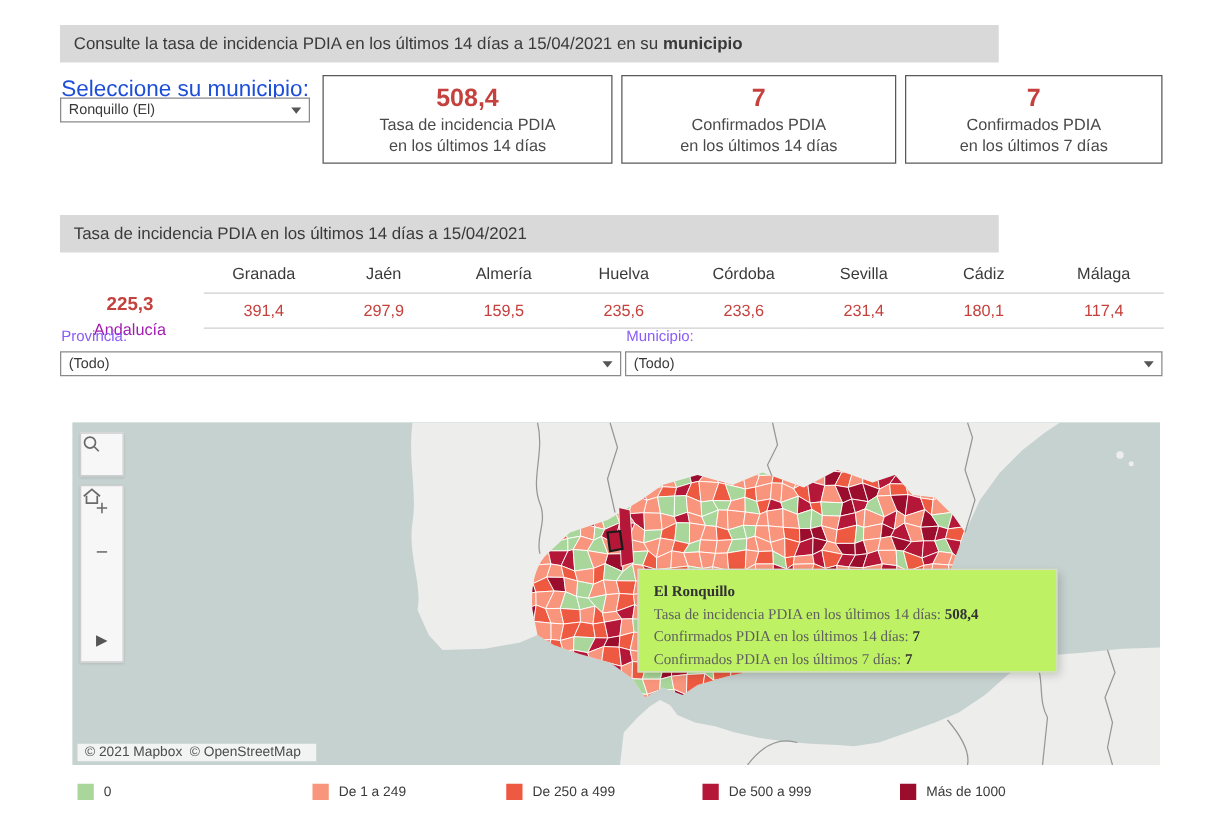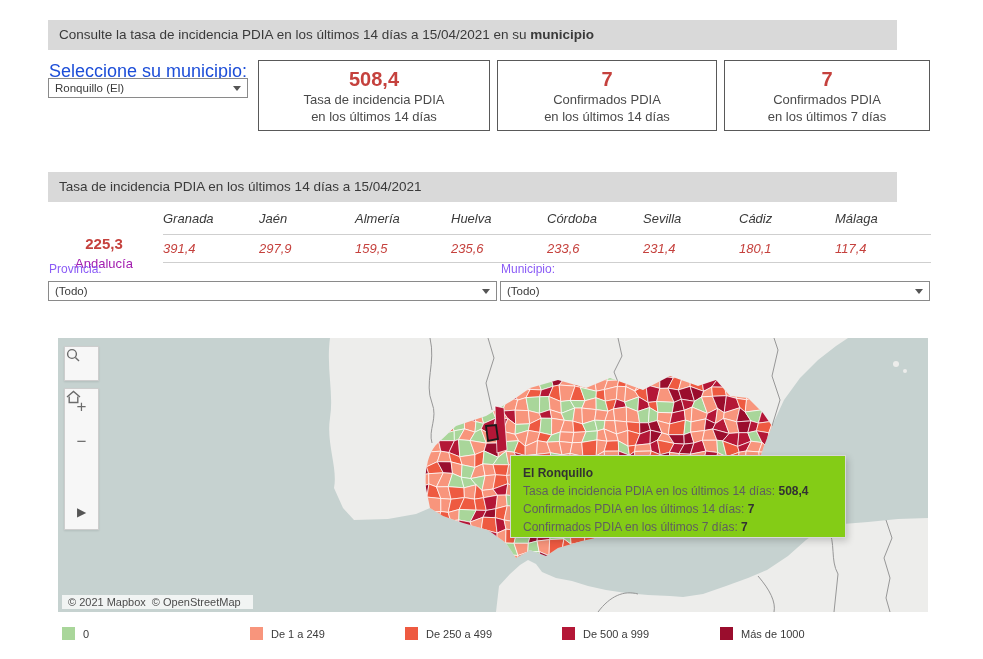--- a/index.html
+++ b/index.html
@@ -1,19 +1,19 @@
 <!DOCTYPE html>
 <html><head>
 <meta charset="utf-8">
 <style>
   html,body{margin:0;padding:0;background:#fff;}
   .page{position:relative;width:983px;height:659px;background:#ffffff;overflow:hidden;
         font-family:"Liberation Sans",sans-serif;color:#3d3d3d;}
 
-  .gray-bar{position:absolute;left:48px;width:849px;height:30px;background:#d9d9d9;
+  .gray-bar{position:absolute;left:48px;width:751px;height:30px;background:#d9d9d9;
             font-size:13.5px;line-height:30px;padding-left:11px;box-sizing:border-box;color:#3a3a3a;}
   #bar1{top:20px;} #bar2{top:172px;}
   .bold{font-weight:bold;}
 
   .sel-label{position:absolute;left:49px;top:61px;font-size:18px;color:#1d4ed8;}
   .dropdown{position:absolute;box-sizing:border-box;background:#fff;border:1px solid #8a8a8a;
             height:20px;font-size:11.5px;line-height:18px;padding:0 20px 0 6px;color:#3a3a3a;cursor:pointer;}
   .dd-arrow{position:absolute;right:6px;top:7px;width:0;height:0;
             border-left:4px solid transparent;border-right:4px solid transparent;border-top:5px solid #555;}
   #muni-select{left:48px;top:78px;width:200px;}
@@ -22,42 +22,42 @@
         text-align:center;padding-top:6px;background:#fff;}
   .card .val{font-size:20px;font-weight:bold;color:#c5413d;line-height:24px;}
   .card .lbl{font-size:13px;color:#4a4a4a;line-height:17px;}
   #card-0{left:258px;width:232px;} #card-1{left:497px;width:220px;} #card-2{left:724px;width:206px;}
 
   .summary{position:absolute;left:48px;top:211px;width:112px;text-align:center;margin-top:24px;}
   .summary .val{font-size:15px;font-weight:bold;color:#c5413d;}
   .summary .name{font-size:13px;color:#a21caf;margin-top:4px;}
 
   .prov-cols{position:absolute;left:163px;top:207px;width:768px;display:flex;}
-  .pcol{flex:1;font-style:italic;}
+  .pcol{flex:1;text-align:center;}
   .pcol .h{font-size:13px;color:#3a3a3a;padding:4px 0 8px;border-bottom:1px solid #cfcfcf;}
   .pcol .v{font-size:13px;color:#c5413d;padding:6px 0 6px;border-bottom:1px solid #cfcfcf;}
 
   .filter-label{position:absolute;top:262px;font-size:12px;color:#8b5cf6;}
   #prov-label{left:49px;} #munif-label{left:501px;}
   #prov-dd{left:48px;top:281px;width:449px;}
   #muni-dd{left:500px;top:281px;width:430px;}
 
   #map{position:absolute;left:58px;top:338px;width:870px;height:274px;background:#c6d2d0;}
   #map svg{position:absolute;left:0;top:0;}
 
   .ctrl{position:absolute;background:#f7f7f7;border:1px solid #cdcdcd;box-shadow:0 1px 2px rgba(0,0,0,.10);z-index:5;}
   #ctrl-search{left:6px;top:8px;width:33px;height:33px;display:flex;align-items:center;justify-content:center;cursor:pointer;}
   #ctrl-group{left:6px;top:50px;width:33px;height:140px;display:flex;flex-direction:column;}
   .ctrl-btn{width:33px;height:35px;display:flex;align-items:center;justify-content:center;
             color:#6b6b6b;font-size:17px;cursor:pointer;box-sizing:border-box;}
   .ctrl-btn.pan{color:#555;font-size:12px;}
 
-  #tooltip{position:absolute;left:452px;top:117px;width:336px;height:83px;background:#84cc16;
+  #tooltip{position:absolute;left:452px;top:117px;width:336px;height:83px;background:#bef264;
            border:1px solid #d8d8d8;box-shadow:2px 3px 7px rgba(0,0,0,.18);box-sizing:border-box;
-           padding:8px 12px;font-size:12px;color:#5f5f5f;line-height:1.5;z-index:6;}
+           padding:8px 12px;font-size:12px;color:#5f5f5f;line-height:1.5;z-index:6;font-family:Liberation Serif, serif;}
   #tooltip .title{font-weight:bold;color:#323232;}
   #tooltip b{color:#323232;}
 
   .attrib{position:absolute;left:4px;bottom:3px;background:rgba(255,255,255,.75);
           padding:1px 6px;font-size:11px;color:#4c4c4c;z-index:5;}
   .attrib span{margin-right:6px;}
 
   .legend{position:absolute;left:48px;top:627px;width:883px;height:20px;}
   .leg-item{position:absolute;top:0;display:flex;align-items:center;font-size:11px;color:#3a3a3a;}
   .leg-sw{width:13px;height:13px;margin-right:8px;}

